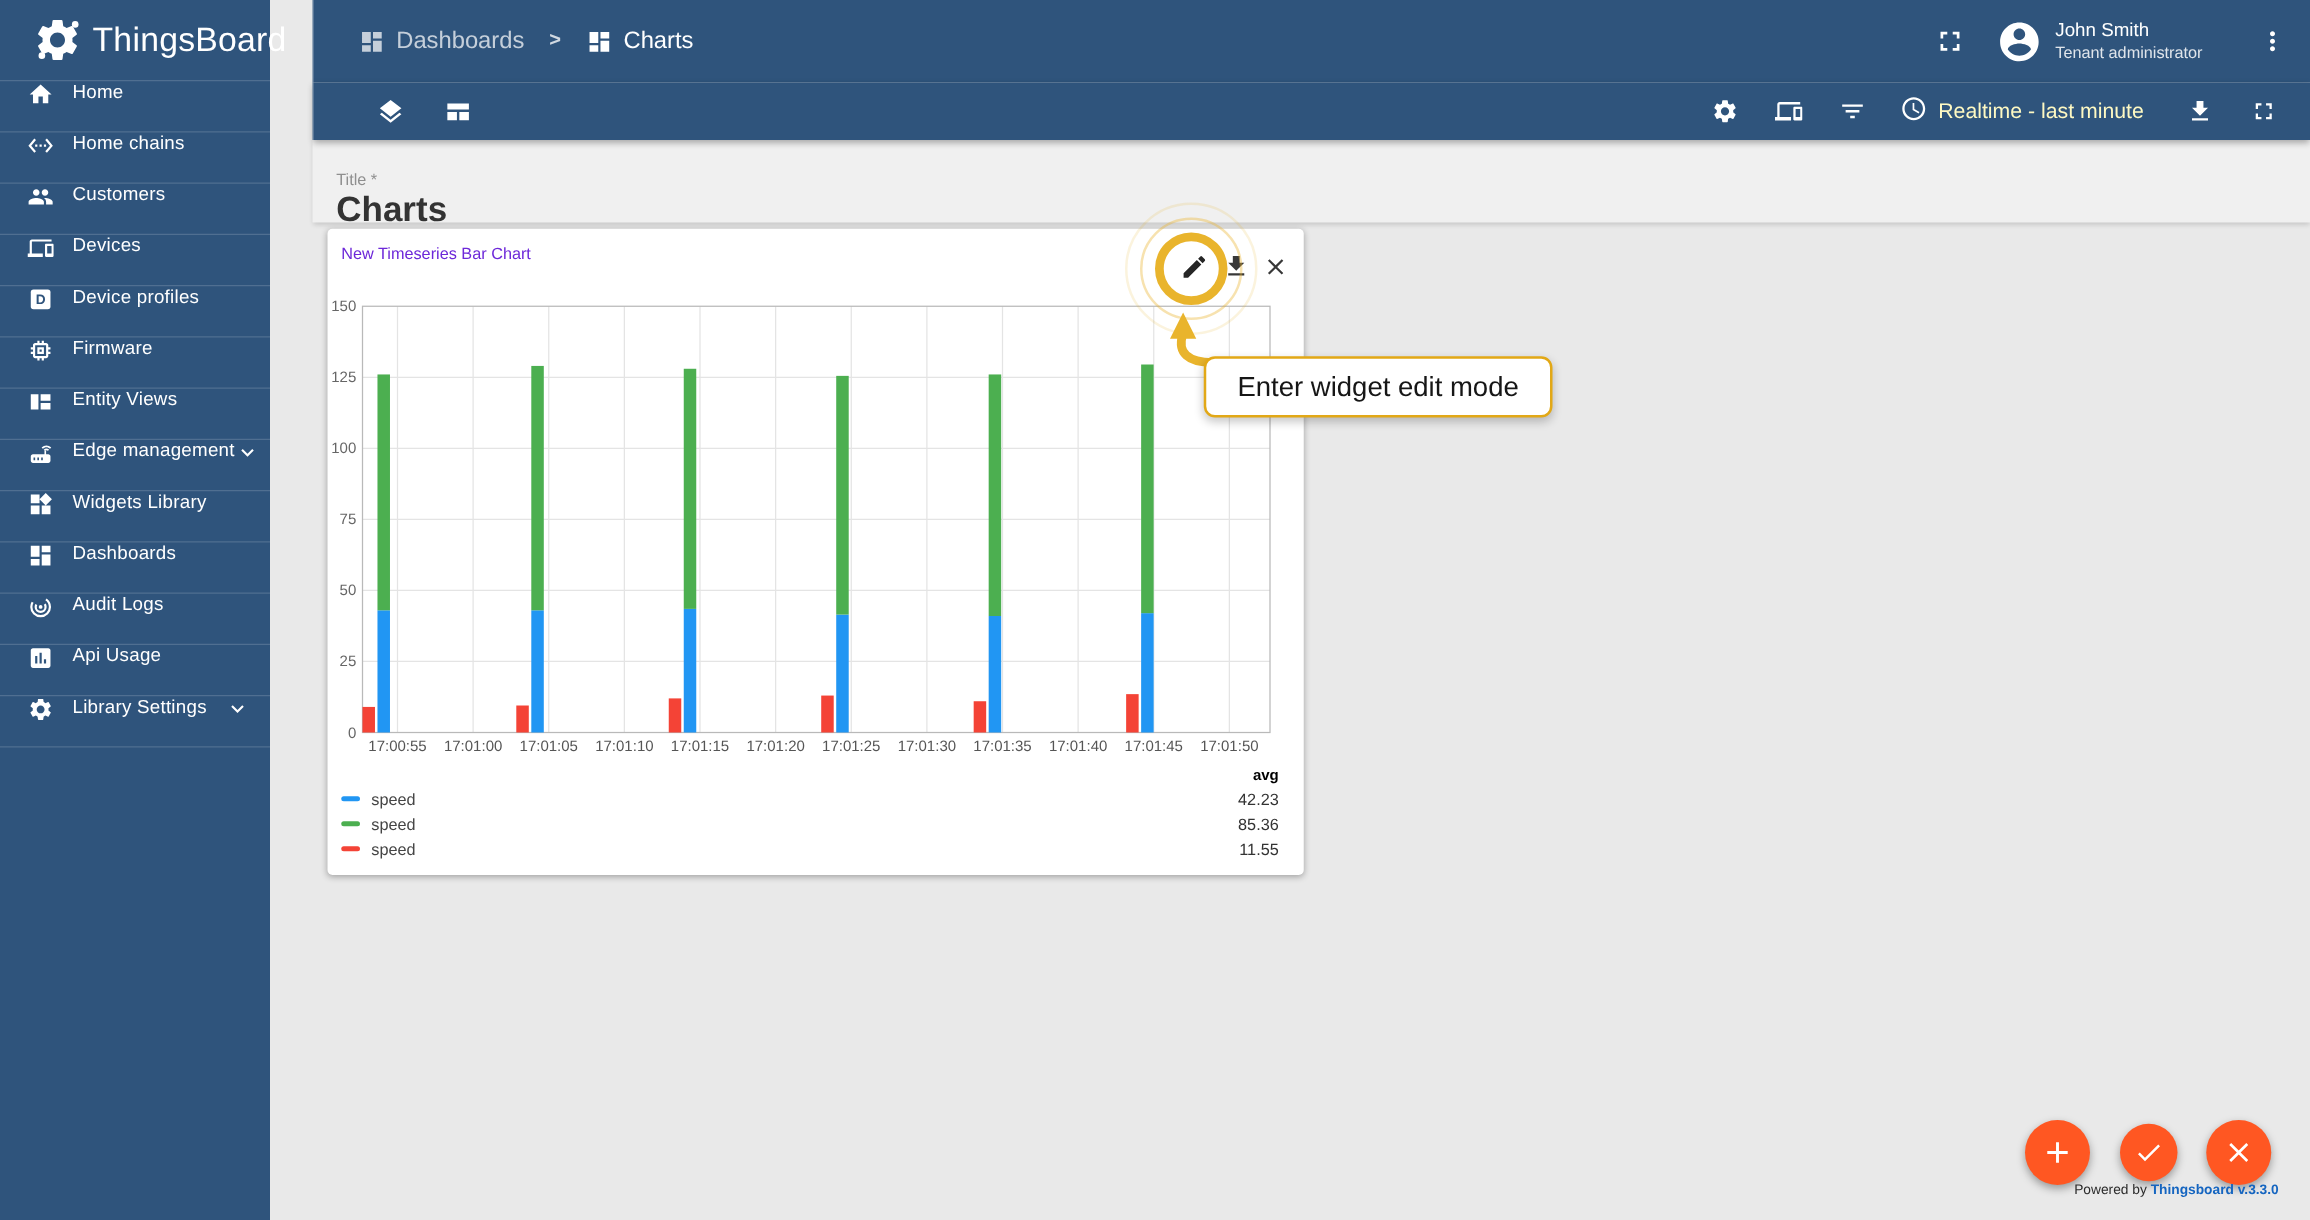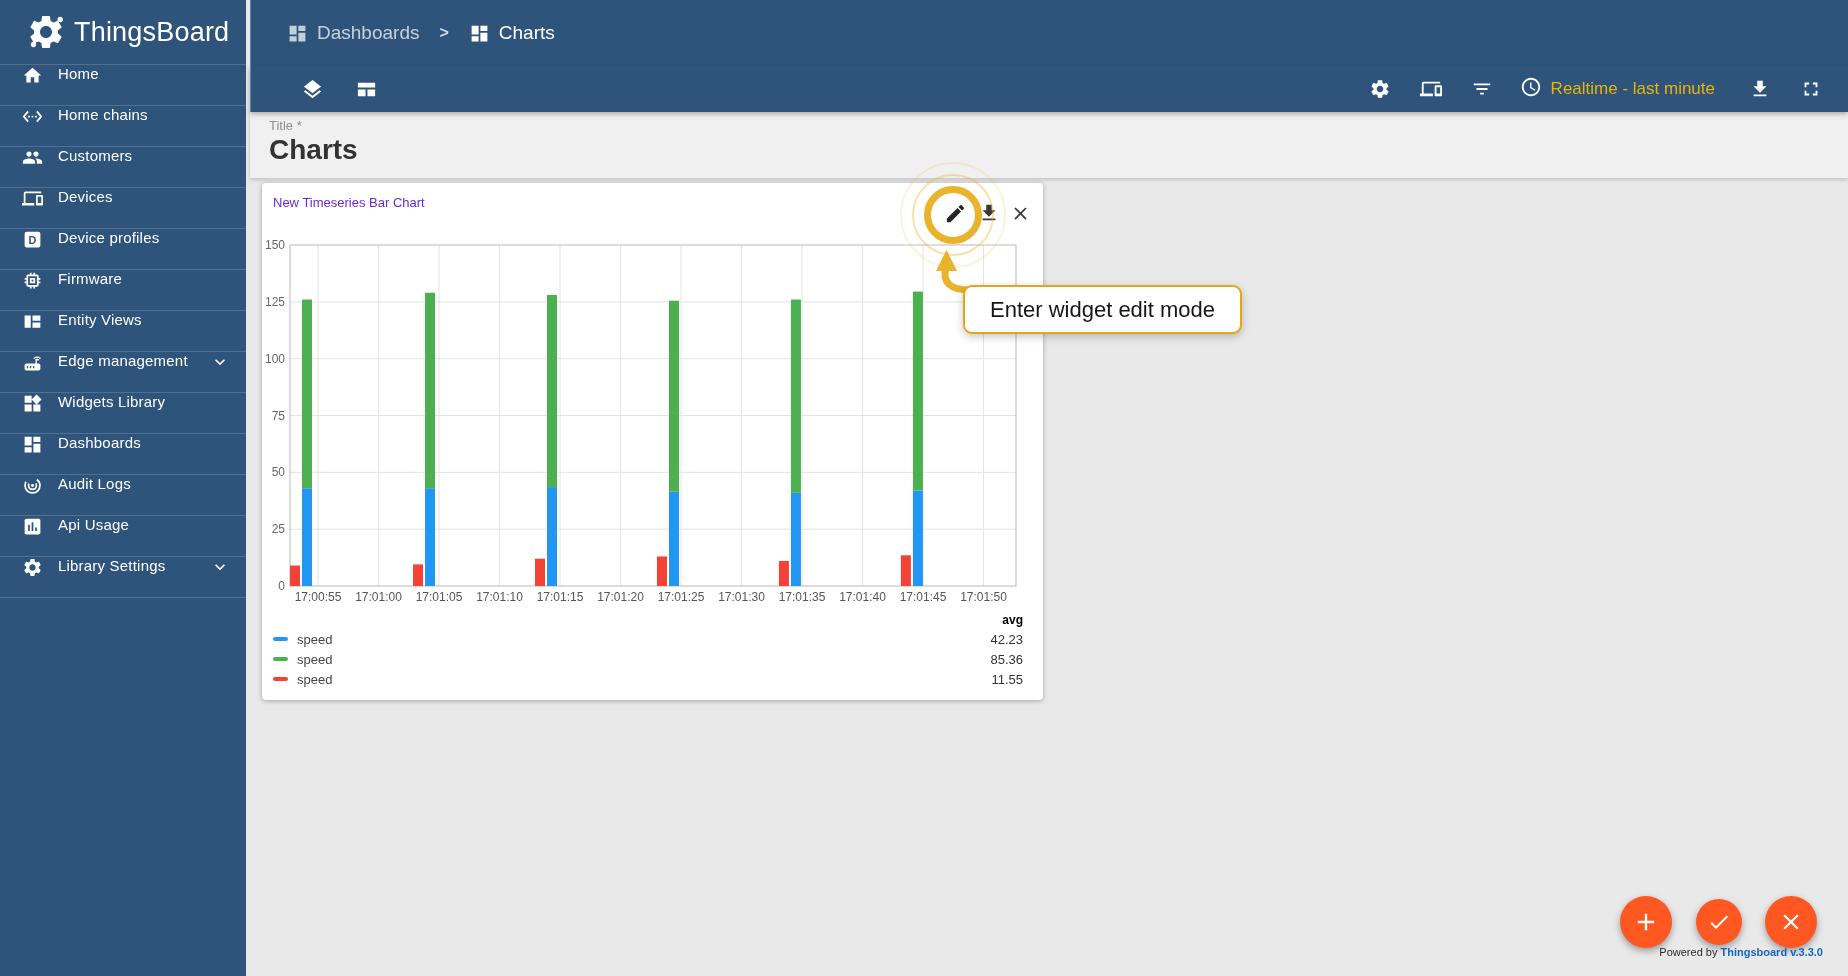--- a/index.html
+++ b/index.html
@@ -1,20 +1,20 @@
 <!DOCTYPE html>
 <html><head>
 <meta charset="utf-8">
 <style>
   * { margin:0; padding:0; box-sizing:border-box; }
   html,body { width:1848px; height:976px; }
   body { position:relative; overflow:hidden; background:#e9e9e9; font-family:"Liberation Sans",sans-serif; }
 
   
-  .sidebar { position:absolute; left:0; top:0; width:246px; height:976px; background:#2f547c; z-index:3; }
+  .sidebar { position:absolute; left:0; top:0; width:216px; height:976px; background:#2f547c; z-index:3; }
   .side-head { height:65px; display:flex; align-items:center; padding-left:26px; border-bottom:1px solid rgba(255,255,255,.16); cursor:pointer; }
   .logo-ic { width:40px; height:40px; margin-right:8px; position:relative; }
   .logo-ic svg { width:40px; height:40px; fill:#fff; }
   .logo-text { color:#fff; font-size:27px; letter-spacing:.2px; }
   .nav-item { height:41px; display:flex; padding-left:22px; border-bottom:1px solid rgba(255,255,255,.16); cursor:pointer; }
   .nav-icon { width:21px; height:21px; margin-right:15px; flex:0 0 21px; }
   .nav-icon svg { width:21px; height:21px; fill:#fff; display:block; }
   .nav-label { color:#fff; font-size:15px; font-weight:500; letter-spacing:.2px; white-space:nowrap; }
   .nav-chevron { margin-left:auto; margin-right:16px; width:20px; height:20px; }
   .nav-chevron svg { width:20px; height:20px; fill:#fff; }
@@ -42,25 +42,25 @@
   .dots svg { width:24px; height:24px; }
 
   .toolbar2 { position:absolute; left:250px; top:66px; width:1598px; height:46px; background:#2f547c; border-left:1px solid rgba(255,255,255,.28); display:flex; align-items:center; z-index:3; box-shadow:0 2px 5px rgba(0,0,0,.3); }
   .tb-left { display:flex; align-items:center; margin-left:50px; gap:31px; }
   .tb-left svg { width:23px; height:23px; }
   .tb-right { margin-left:auto; display:flex; align-items:center; padding-right:26px; }
   .tb-right .wicon svg { width:22px; height:22px; }
   .tb-gap { margin-left:29px; }
   .timewindow { display:flex; align-items:center; margin-left:27px; cursor:pointer; }
   .timewindow svg { width:22px; height:22px; fill:#fff; }
-  .tw-label { color:#eab308; font-size:17px; margin-left:9px; white-space:nowrap; }
+  .tw-label { color:#fef9c3; font-size:17px; margin-left:9px; white-space:nowrap; }
 
   
   .content { position:absolute; left:250px; top:112px; width:1598px; height:864px; background:#e9e9e9; z-index:1; }
-  .title-band { height:66px; background:#f0f0f0; box-shadow:0 2px 4px rgba(0,0,0,.16); padding-left:19px; padding-top:6px; }
+  .title-band { height:66px; background:#f0f0f0; box-shadow:0 2px 4px rgba(0,0,0,.16); padding-left:19px; padding-top:24px; }
   .field-label { font-size:13px; color:#8f8f8f; }
   .page-title { font-size:28px; font-weight:700; color:#333; margin-top:1px; cursor:text; }
 
   
   .widget-card { position:absolute; left:12px; top:71px; width:781px; height:517px; background:#fff; border-radius:4px; box-shadow:0 1px 5px rgba(0,0,0,.3); z-index:2; }
   .widget-title { position:absolute; left:11px; top:12px; font-size:13px; color:#6d28d9;text-align:center; }
   .w-act { position:absolute; background:none; border:none; cursor:pointer; padding:0; }
   .w-act svg { fill:#383838; display:block; }
   .act-edit { left:682px; top:19px; } .act-edit svg { width:23px; height:23px; fill:#262626; }
   .act-download { left:716px; top:19px; } .act-download svg { width:22px; height:22px; }
@@ -227,20 +227,41 @@
   <div class="breadcrumb">
     <span class="bc-icon bc-dim"><svg viewBox="0 0 24 24">
           <path d="M3 13h8V3H3v10zm0 8h8v-6H3v6zm10 0h8V11h-8v10zm0-18v6h8V3h-8z"></path>
         </svg></span>
     <span class="bc-parent">Dashboards</span>
     <span class="bc-sep">&gt;</span>
     <span class="bc-icon bc-lit"><svg viewBox="0 0 24 24">
           <path d="M3 13h8V3H3v10zm0 8h8v-6H3v6zm10 0h8V11h-8v10zm0-18v6h8V3h-8z"></path>
         </svg></span>
     <span class="bc-current">Charts</span>
+  </div>
+  <div class="top-right">
+    <button class="wicon tb-fullscreen">
+        <svg viewBox="0 0 24 24">
+          <path d="M7 14H5v5h5v-2H7v-3zm-2-4h2V7h3V5H5v5zm12 7h-3v2h5v-5h-2v3zM14 5v2h3v3h2V5h-5z"></path>
+        </svg>
+      </button>
+    <span class="avatar">
+        <svg viewBox="0 0 24 24">
+          <path d="M12 2C6.48 2 2 6.48 2 12s4.48 10 10 10 10-4.48 10-10S17.52 2 12 2zm0 3c1.66 0 3 1.34 3 3s-1.34 3-3 3-3-1.34-3-3 1.34-3 3-3zm0 14.2c-2.5 0-4.71-1.28-6-3.22.03-1.99 4-3.08 6-3.08 1.99 0 5.97 1.09 6 3.08-1.29 1.94-3.5 3.22-6 3.22z"></path>
+        </svg>
+      </span>
+    <div class="user-block">
+      <div class="user-name">John Smith</div>
+      <div class="user-role">Tenant administrator</div>
+    </div>
+    <button class="wicon dots">
+        <svg viewBox="0 0 24 24">
+          <path d="M12 8c1.1 0 2-.9 2-2s-.9-2-2-2-2 .9-2 2 .9 2 2 2zm0 2c-1.1 0-2 .9-2 2s.9 2 2 2 2-.9 2-2-.9-2-2-2zm0 6c-1.1 0-2 .9-2 2s.9 2 2 2 2-.9 2-2-.9-2-2-2z"></path>
+        </svg>
+      </button>
   </div>
 </header>
 
 <div class="toolbar2">
   <div class="tb-left">
     <button class="wicon">
         <span>
           <svg viewBox="0 0 24 24" style="fill:#fff;width:23px;height:23px">
             <path d="M11.99 18.54l-7.37-5.73L3 14.07l9 7 9-7-1.63-1.27-7.38 5.74zM12 16l7.36-5.73L21 9l-9-7-9 7 1.63 1.27L12 16z"></path>
           </svg>

